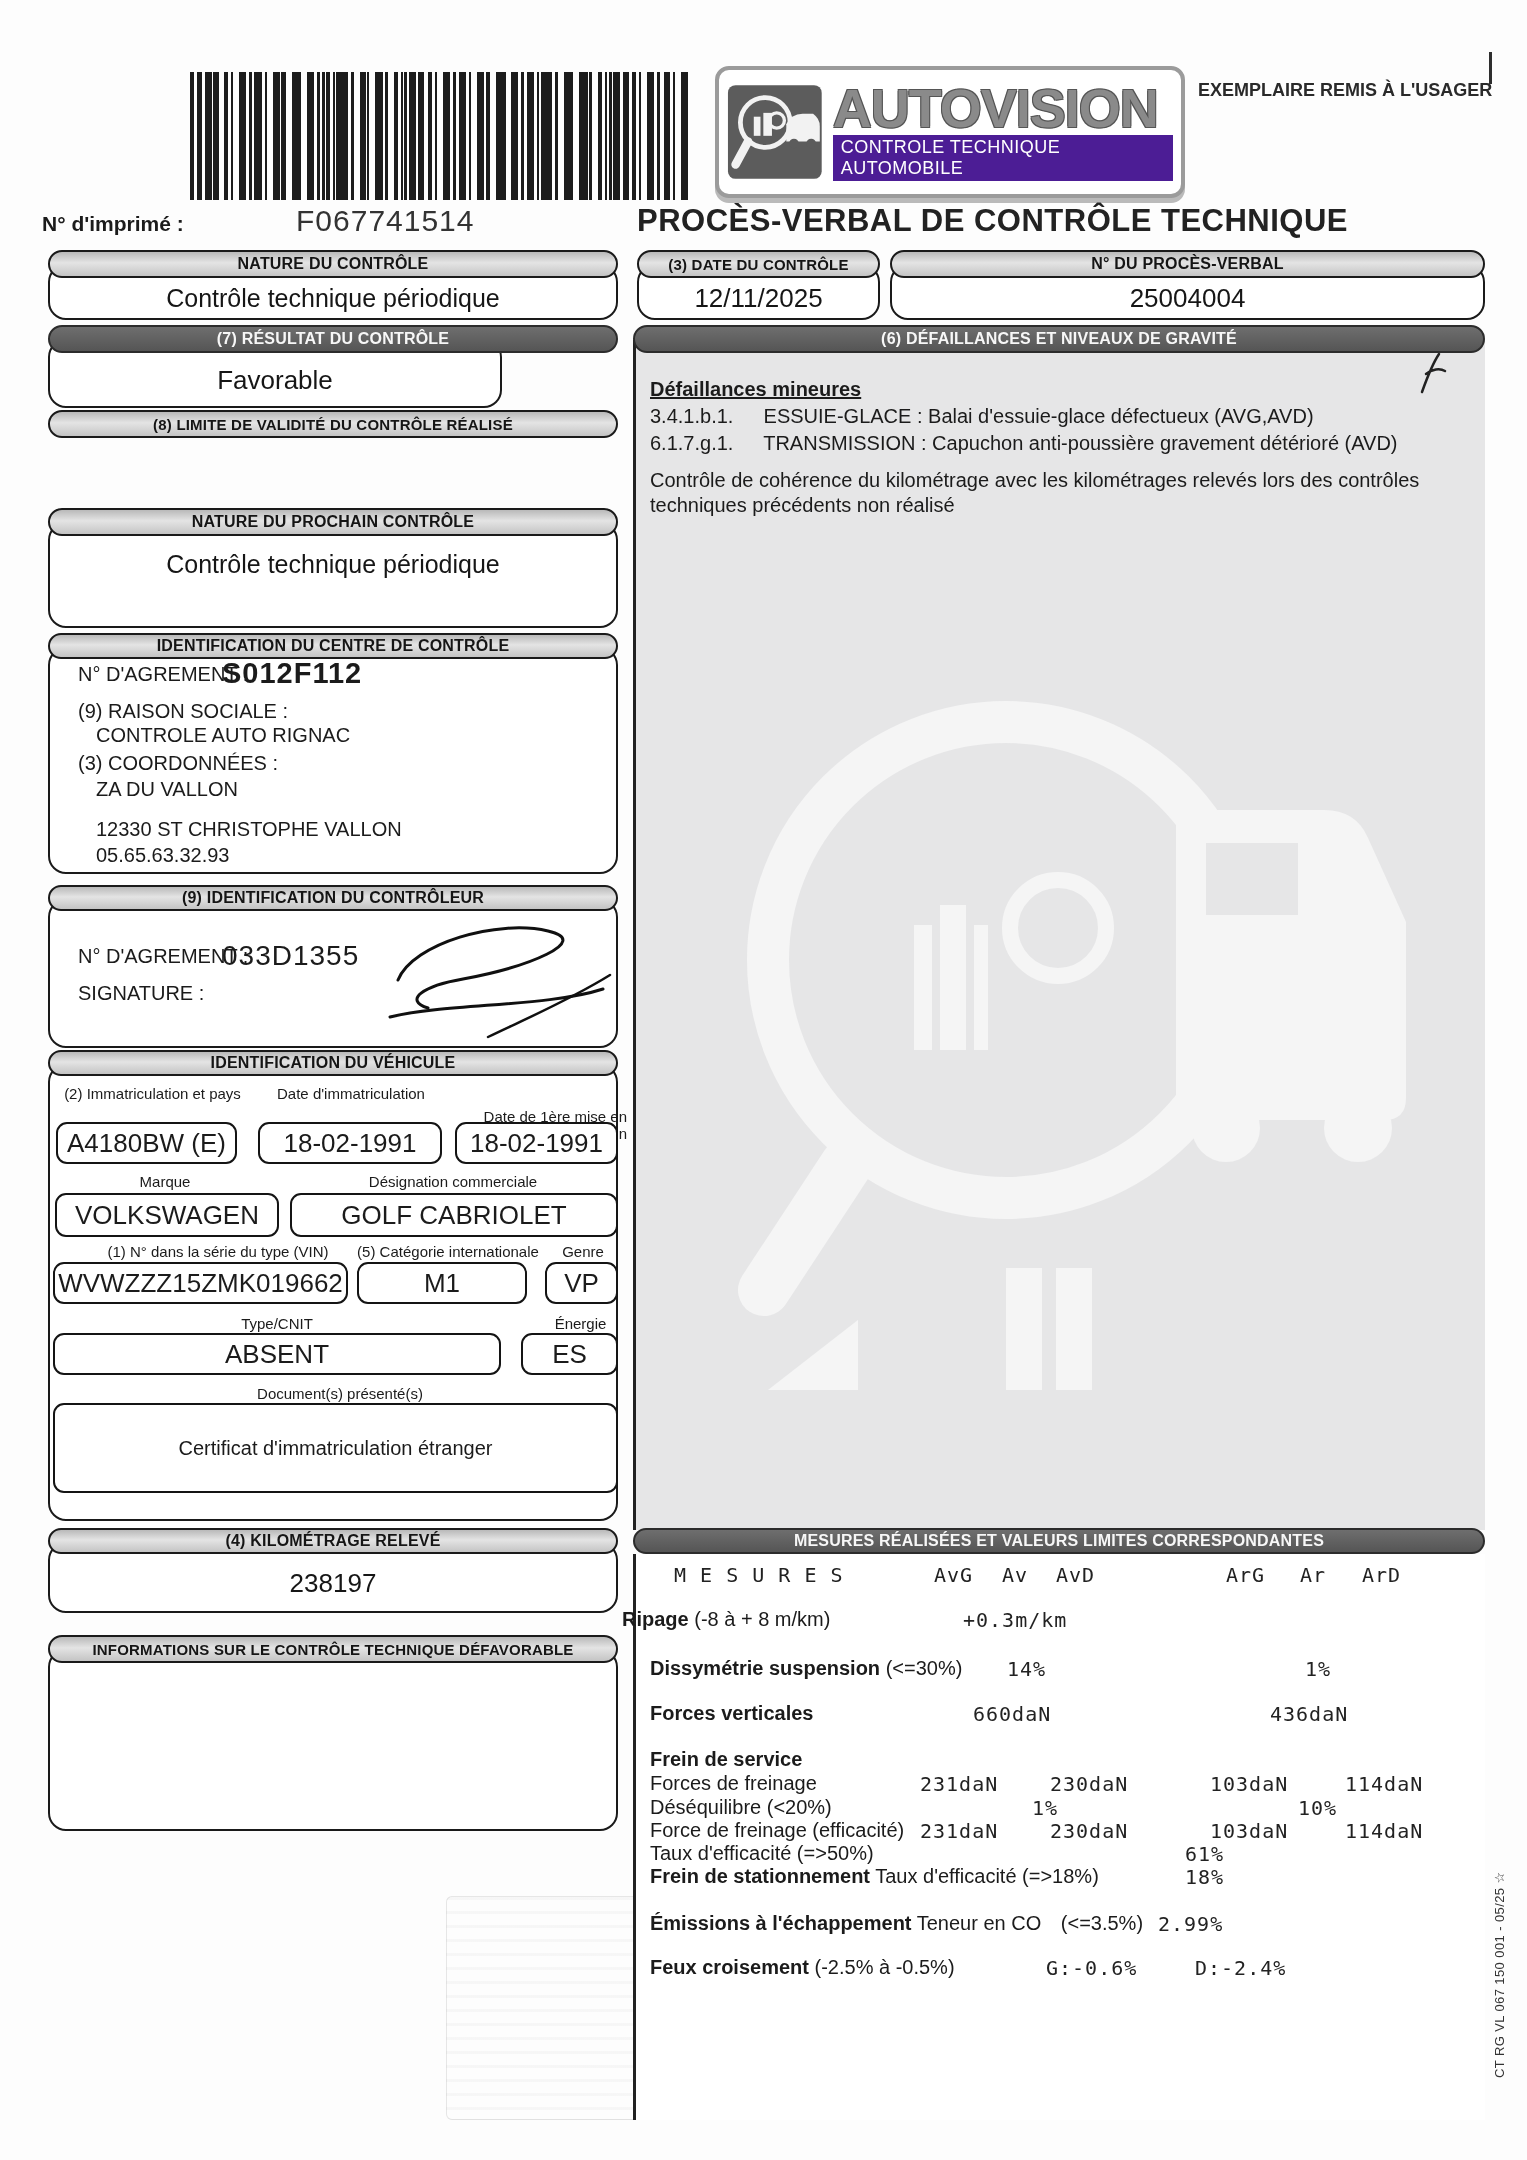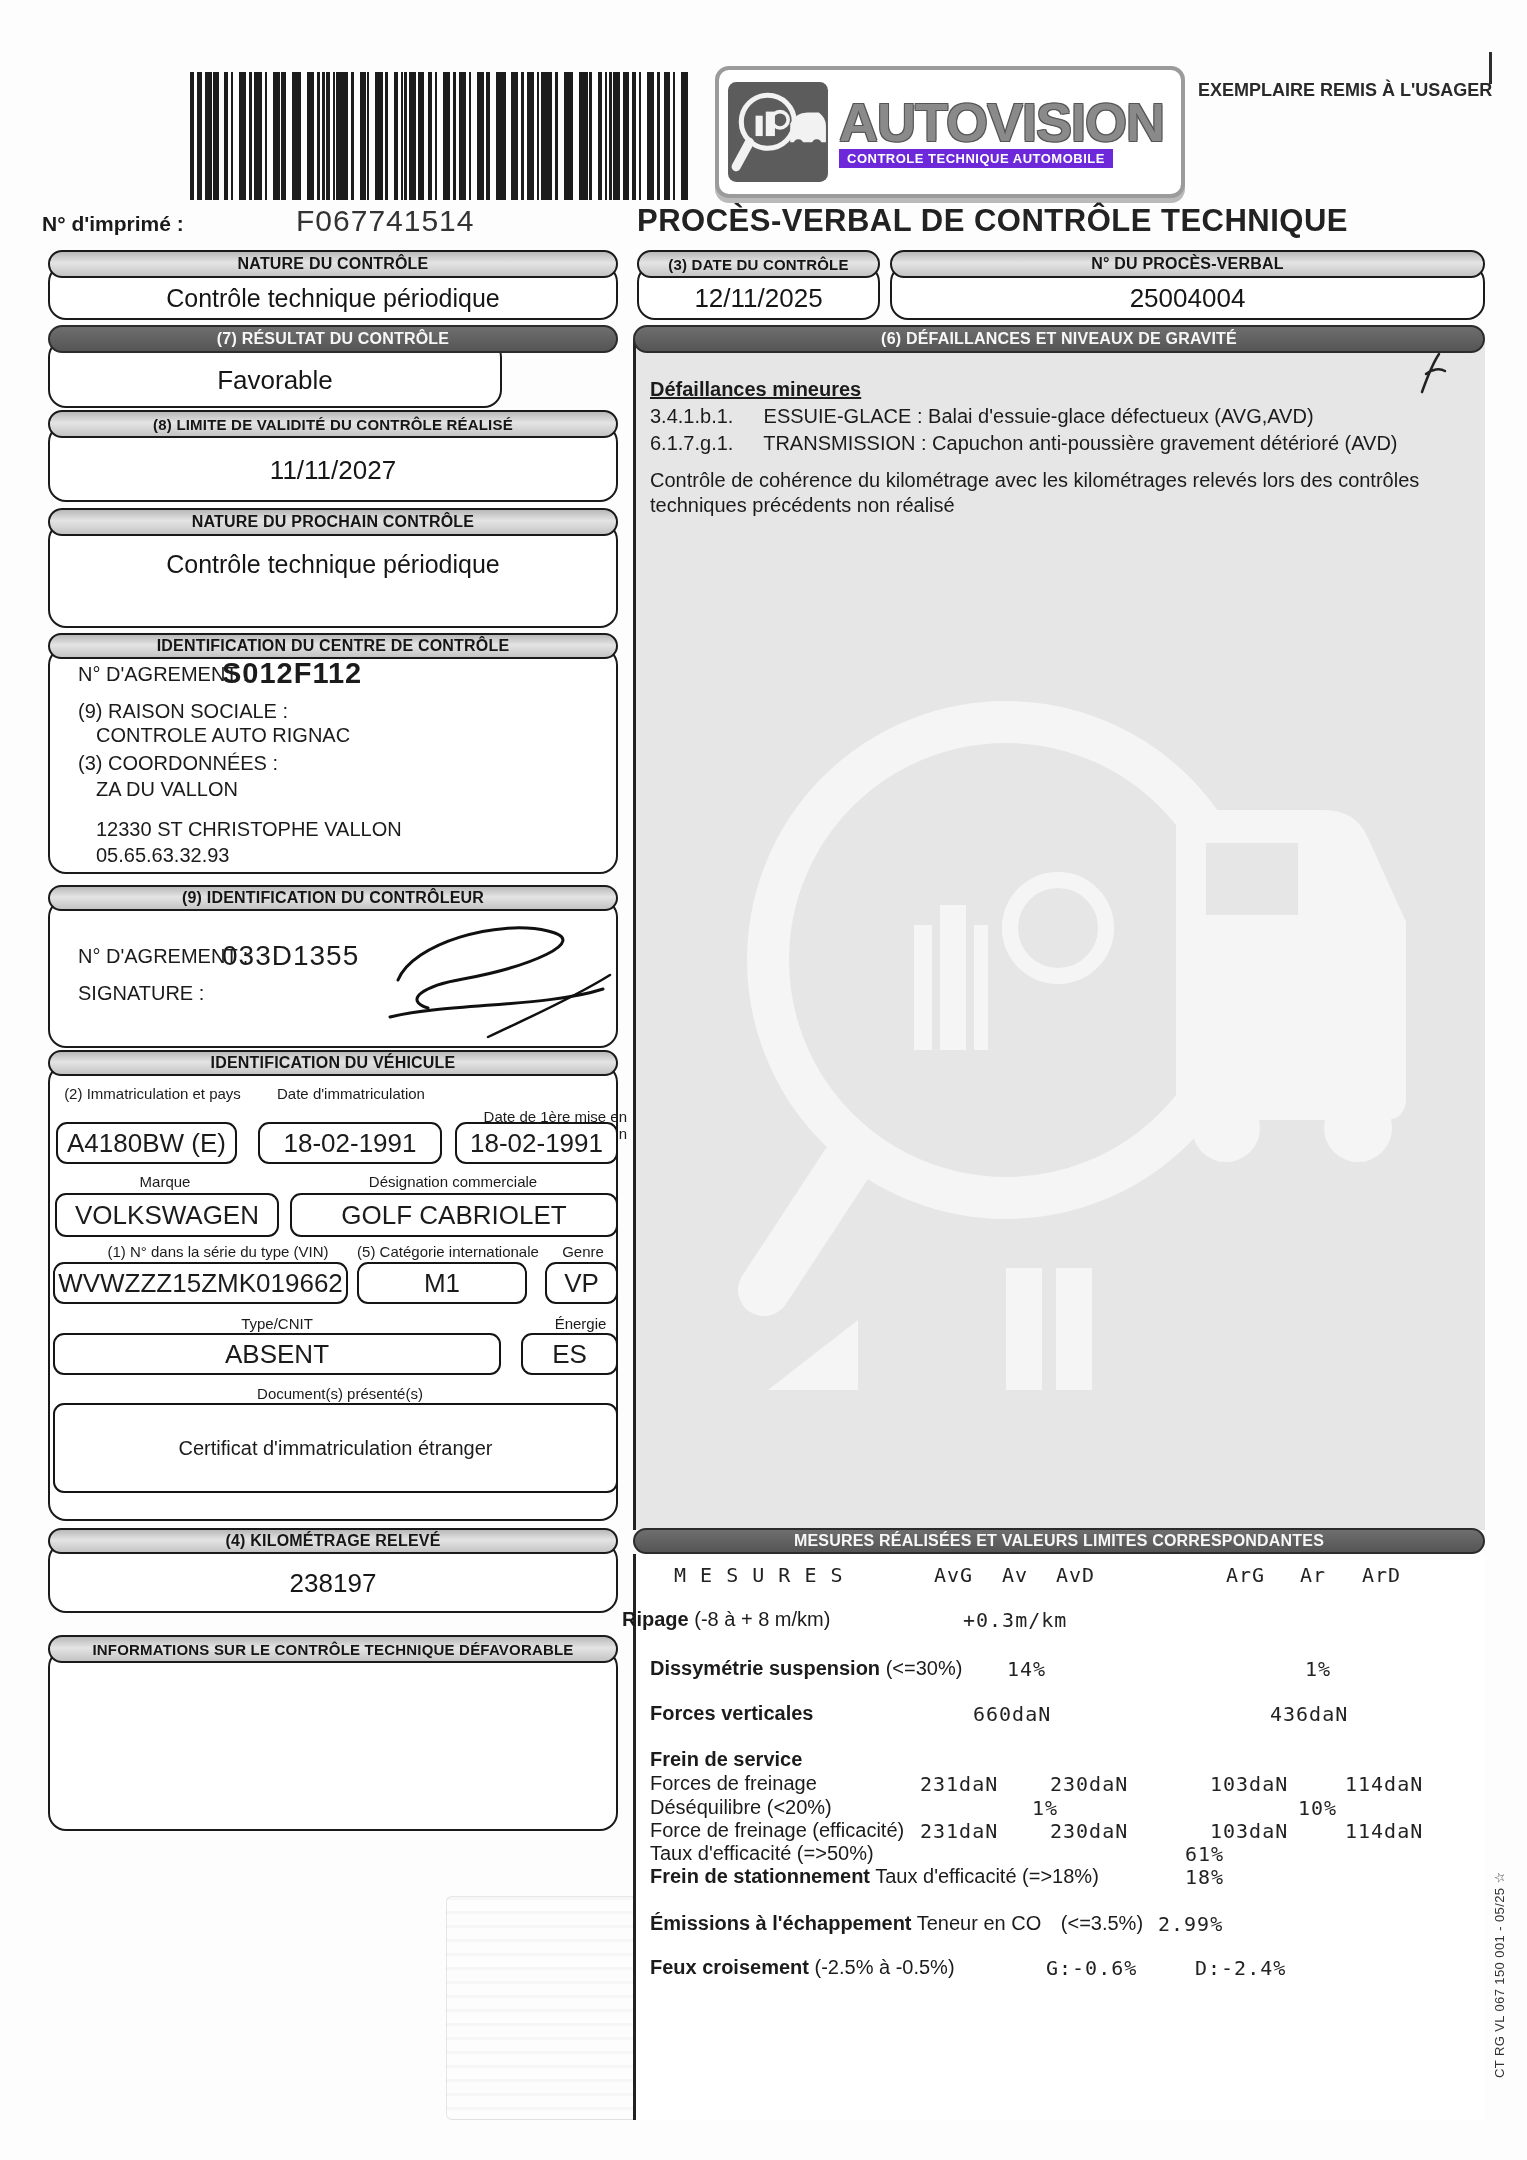--- a/index.html
+++ b/index.html
@@ -52,21 +52,21 @@
   .barcode { position:absolute; left:190px; top:72px; width:500px; height:128px;
     background:
       repeating-linear-gradient(90deg,#1c1c1c 0 4px,transparent 4px 7px,#1c1c1c 7px 9px,transparent 9px 15px,#1c1c1c 15px 22px,transparent 22px 25px,#1c1c1c 25px 28px,transparent 28px 34px),
       repeating-linear-gradient(90deg,transparent 0 9px,#1c1c1c 9px 12px,transparent 12px 23px,#1c1c1c 23px 29px,transparent 29px 41px);
   }
   .logo-frame { position:absolute; left:715px; top:66px; width:470px; height:132px;
     border:4px solid #9b9b9b; border-radius:14px; background:#fff;
     box-shadow:0 5px 0 rgba(60,60,60,.35); display:flex; align-items:center; padding:8px; z-index:2; }
   .logo-name { font-size:54px; font-weight:bold; color:#8a8a8a; letter-spacing:-1px;
     line-height:50px; text-shadow:1px 1px 0 #555, -1px -1px 0 #555, 1px -1px 0 #555, -1px 1px 0 #555; }
-  .logo-sub { background:#6d28d9; color:#fff; font-size:13px; font-weight:bold;
+  .logo-sub { background:#4c1d95; color:#fff; font-size:18px; font-weight:normal;
     letter-spacing:.5px; padding:2px 8px; display:inline-block; margin-top:2px; }
   .title-main { position:absolute; left:637px; top:203px; font-size:31px; font-weight:bold;
     letter-spacing:.5px; white-space:nowrap; color:#222; }
   .exemplaire { position:absolute; left:1198px; top:80px; font-size:18px; font-weight:bold; color:#2a2a2a; white-space:nowrap; }
   .imprime-lbl { position:absolute; left:42px; top:212px; font-size:21px; font-weight:bold; }
   .imprime-val { position:absolute; left:296px; top:204px; font-size:30px; color:#333; letter-spacing:1px; }
   .vref { position:absolute; left:1492px; top:2078px; transform:rotate(-90deg);
     transform-origin:0 0; font-size:13px; color:#333; white-space:nowrap; letter-spacing:.4px; z-index:2; }
   .tick { position:absolute; left:1489px; top:52px; width:3px; height:32px; background:#2e2e2e; }
   .bleed { position:absolute; left:446px; top:1896px; width:214px; height:224px;
@@ -157,23 +157,20 @@
     <span style="display:inline-block;width:108px;">3.4.1.b.1.</span>
     <span>ESSUIE-GLACE : Balai d'essuie-glace défectueux (AVG,AVD)</span>
   </div>
   <div class="def-text" style="left:650px;top:432px;">
     <span style="display:inline-block;width:108px;">6.1.7.g.1.</span>
     <span>TRANSMISSION : Capuchon anti-poussière gravement détérioré (AVD)</span>
   </div>
 
   <div class="def-note" style="left:650px;top:468px;width:818px;">Contrôle de cohérence du kilométrage avec les kilométrages relevés lors des contrôles techniques précédents non réalisé</div>
 
-  <div class="bdy vcenter" style="left:48px;top:424px;width:570px;height:78px;padding-top:14px;">
-    <span class="big-val">11/11/2027</span>
-  </div>
   <div class="hdr" style="left:48px;top:410px;width:570px;font-size:15px;">(8) LIMITE DE VALIDITÉ DU CONTRÔLE RÉALISÉ</div>
 
   <div class="bdy" style="left:48px;top:522px;width:570px;height:106px;display:flex;justify-content:center;align-items:flex-start;padding-top:26px;">
     <span class="big-val" style="font-size:25px;">Contrôle technique périodique</span>
   </div>
   <div class="hdr" style="left:48px;top:508px;width:570px;">NATURE DU PROCHAIN CONTRÔLE</div>
 
   <div class="bdy" style="left:48px;top:647px;width:570px;height:227px;"></div>
   <div class="hdr" style="left:48px;top:633px;width:570px;height:26px;">IDENTIFICATION DU CENTRE DE CONTRÔLE</div>
   <div class="line" style="left:78px;top:663px;z-index:2;">

